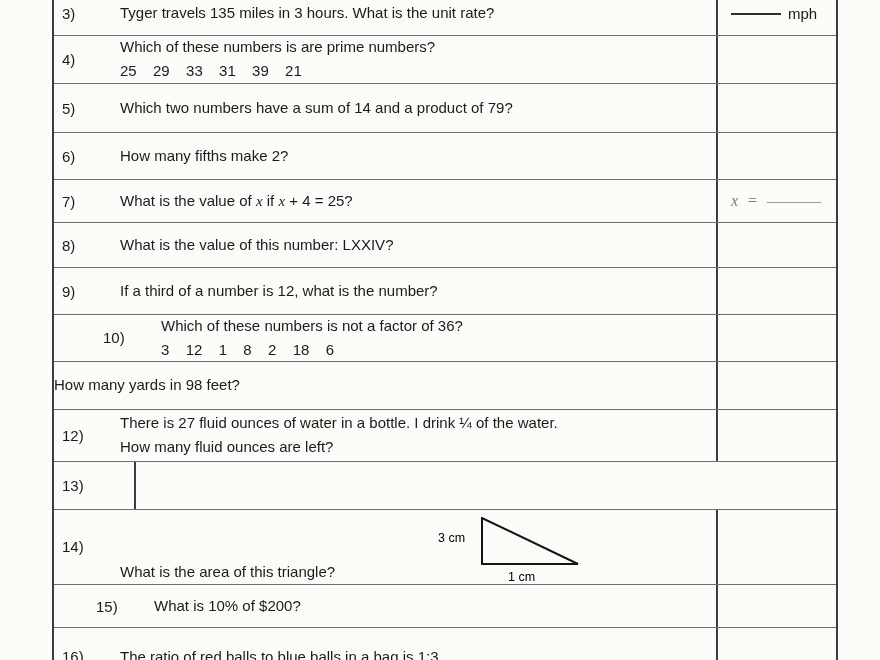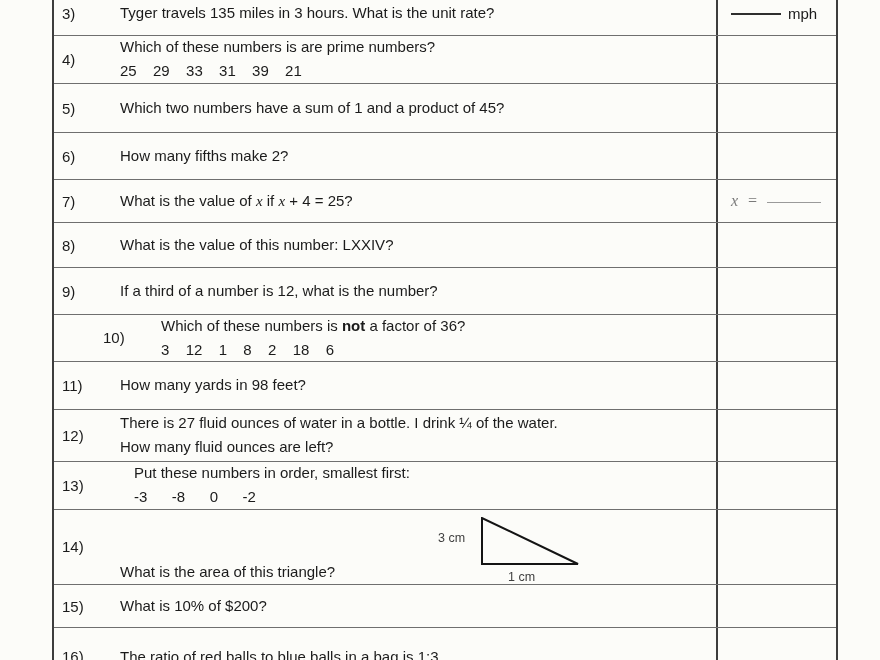--- a/index.html
+++ b/index.html
@@ -31,31 +31,31 @@
     position:relative;box-sizing:border-box;padding-right:4px;
   }
   .cell-q.top{justify-content:flex-end;padding-top:3px;}
   .q-line{line-height:24px;white-space:pre-wrap;}
   .q-line.center{text-align:left;word-spacing:4px;}
   .cell-a{
     width:120px;min-width:120px;box-sizing:border-box;
     border-left:2px solid #3d3d3d;
     display:flex;align-items:center;padding-left:13px;
   }
-  .bold{font-weight:bold;}
+  .bold{font-weight:normal;}
   .ital{font-family:"Liberation Serif",serif;font-style:italic;}
   .blank{display:inline-block;height:2px;}
   .blank.dark{width:50px;border-bottom:2px solid #2e2e2e;margin-right:7px;vertical-align:-1px;}
   .blank.gray{width:54px;border-bottom:1px solid #9a9a9a;margin-left:9px;vertical-align:-4px;}
   .x-prefix{
     font-family:"Liberation Serif",serif;font-style:italic;
     color:#7a7a7a;font-size:16px;word-spacing:5px;
   }
   .tri-svg{position:absolute;left:361px;top:7px;}
-  .tri-label{position:absolute;font-size:12.5px;color:#404040;white-space:nowrap;}
+  .tri-label{position:absolute;font-size:12.5px;color:#000000;white-space:nowrap;}
   .tri-label.h{left:318px;top:21px;}
   .tri-label.b{left:388px;top:60px;}
 </style>
 </head>
 <body>
 
 <div id="page">
   <div id="worksheet-table">
       <div class="row" style="height: 43.7px;">
         <div class="cell-num">
@@ -77,21 +77,21 @@
           <div class="q-line"><span>Which of these numbers is are prime numbers?</span></div>
           <div class="q-line center"><span>25  29  33  31  39  21</span></div>
         </div>
         <div class="cell-a"></div>
       </div>
       <div class="row" style="height: 49px;">
         <div class="cell-num">
           <span>5)</span>
         </div>
         <div class="cell-q">
-          <div class="q-line"><span>Which two numbers have a sum of 1 and a product of 45?</span></div>
+          <div class="q-line"><span>Which two numbers have a sum of 14 and a product of 79?</span></div>
         </div>
         <div class="cell-a"></div>
       </div>
       <div class="row" style="height: 46.7px;">
         <div class="cell-num">
           <span>6)</span>
         </div>
         <div class="cell-q">
           <div class="q-line"><span>How many fifths make 2?</span></div>
         </div>
@@ -131,63 +131,56 @@
         <div class="cell-num">
           <span>10)</span>
         </div>
         <div class="cell-q">
           <div class="q-line"><span>Which of these numbers is </span><span class="bold">not</span><span> a factor of 36?</span></div>
           <div class="q-line center"><span>3  12  1  8  2  18  6</span></div>
         </div>
         <div class="cell-a"></div>
       </div>
       <div class="row" style="height: 48.3px;">
-        <div class="cell-num">
-          <span>11)</span>
-        </div>
         <div class="cell-q">
           <div class="q-line"><span>How many yards in 98 feet?</span></div>
         </div>
         <div class="cell-a"></div>
       </div>
       <div class="row" style="height: 51.7px;">
         <div class="cell-num">
           <span>12)</span>
         </div>
         <div class="cell-q">
           <div class="q-line"><span>There is 27 fluid ounces of water in a bottle. I drink ¼ of the water.</span></div>
           <div class="q-line"><span>How many fluid ounces are left?</span></div>
         </div>
         <div class="cell-a"></div>
       </div>
       <div class="row" style="height: 48.3px; gap: 14px;">
         <div class="cell-num">
           <span>13)</span>
         </div>
-        <div class="cell-q">
-          <div class="q-line"><span>Put these numbers in order, smallest first:</span></div>
-          <div class="q-line center"><span>-3   -8   0   -2</span></div>
-        </div>
         <div class="cell-a"></div>
       </div>
       <div class="row" style="height: 75px;">
         <div class="cell-num">
           <span>14)</span>
         </div>
         <div class="cell-q top">
           <div class="q-line"><span>What is the area of this triangle?</span></div>
           <svg width="100" height="50" class="tri-svg">
             <path d="M1,1 L1,47 L97,47 Z" fill="none" stroke="#141414" stroke-width="2" stroke-linejoin="miter"></path>
           </svg>
           <span class="tri-label h">3 cm</span>
           <span class="tri-label b">1 cm</span>
         </div>
         <div class="cell-a"></div>
       </div>
-      <div class="row" style="height: 43.3px;">
+      <div class="row" style="height: 43.3px; padding-left: 34px;">
         <div class="cell-num">
           <span>15)</span>
         </div>
         <div class="cell-q">
           <div class="q-line"><span>What is 10% of $200?</span></div>
         </div>
         <div class="cell-a"></div>
       </div>
       <div class="row" style="height: 57px;">
         <div class="cell-num">

